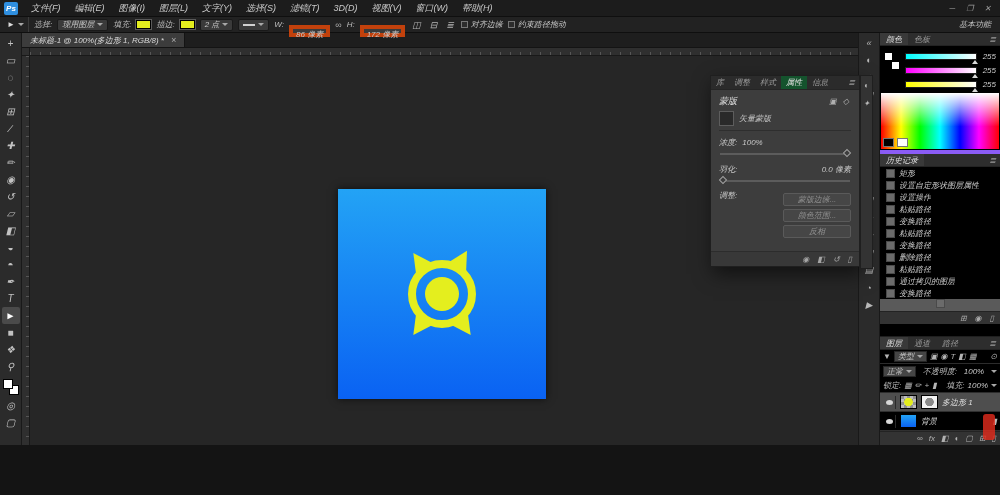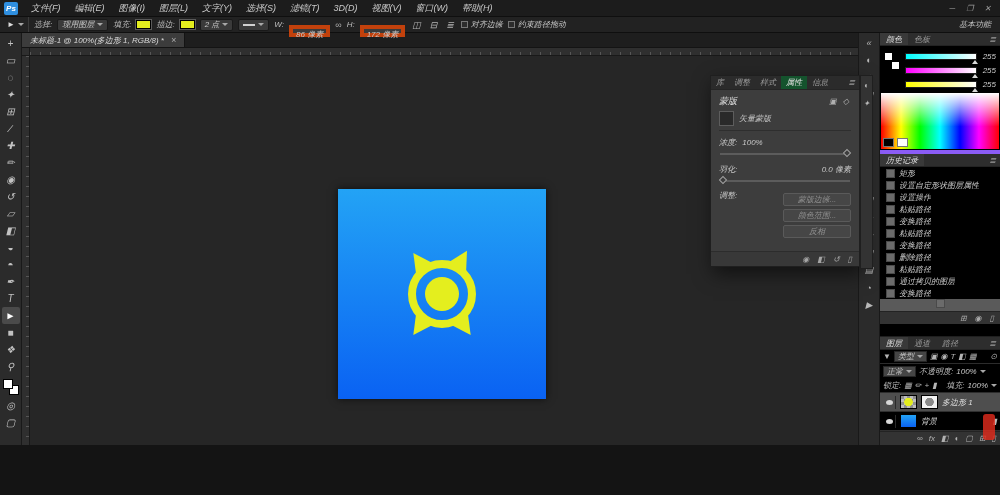--- a/index.html
+++ b/index.html
@@ -121,21 +121,21 @@
   .hrow.sel{background:#5a5a5a;color:#fff;flex-direction:column;}
   .hicon{width:9px;height:9px;background:#6b6b6b;border:1px solid #4a4a4a;flex:0 0 auto;}
   .htext{overflow:hidden;white-space:nowrap;}
   .history-footer{height:13px;border-top:1px solid #232323;background:#333;display:flex;align-items:center;
                   justify-content:flex-end;gap:8px;padding-right:6px;color:#aaa;font-size:8px;flex:0 0 auto;}
 
   .layerspanel{flex:1;display:flex;flex-direction:column;border-top:1px solid #1f1f1f;font-size:8px;margin-top:12px;}
   .filter-row{height:14px;display:flex;align-items:center;gap:3px;padding:0 3px;border-bottom:1px solid #2c2c2c;flex:0 0 auto;}
   .minidd{display:flex;align-items:center;gap:3px;background:#454545;border:1px solid #262626;height:11px;padding:0 3px;white-space:nowrap;}
   .fic{color:#b5b5b5;font-size:8px;}
-  .blend-row{height:15px;display:flex;align-items:center;gap:3px;padding:0 3px;flex:0 0 auto;}
+  .blend-row{height:15px;display:flex;align-items:center;gap:3px;padding:0 3px;flex:0 0 auto;justify-content:space-between;}
   .lock-row{height:14px;display:flex;align-items:center;gap:3px;padding:0 3px;border-bottom:1px solid #2c2c2c;flex:0 0 auto;}
   .layer-list{flex:1;overflow:hidden;}
   .lrow{display:flex;align-items:center;gap:4px;height:19px;padding:0 3px;border-bottom:1px solid #303030;}
   .lrow.sel{background:#4e4e4e;}
   .eye{width:13px;height:13px;border-right:1px solid #2a2a2a;display:flex;align-items:center;justify-content:center;flex:0 0 auto;}
   .eye i{width:7px;height:5px;background:#d8d8d8;border-radius:50%;display:block;}
   .lthumb{width:17px;height:14px;border:1px solid #000;flex:0 0 auto;}
   .lthumb.shape{background:radial-gradient(circle at 50% 50%,#e4ee1e 0 4px,rgba(0,0,0,0) 4.5px),
                 repeating-conic-gradient(#bdbdbd 0 25%,#8f8f8f 0 50%);background-size:auto,6px 6px;}
   .lthumb.maskth{background:radial-gradient(circle at 50% 50%,#8a8a8a 0 4px,#f2f2f2 4.5px);}

